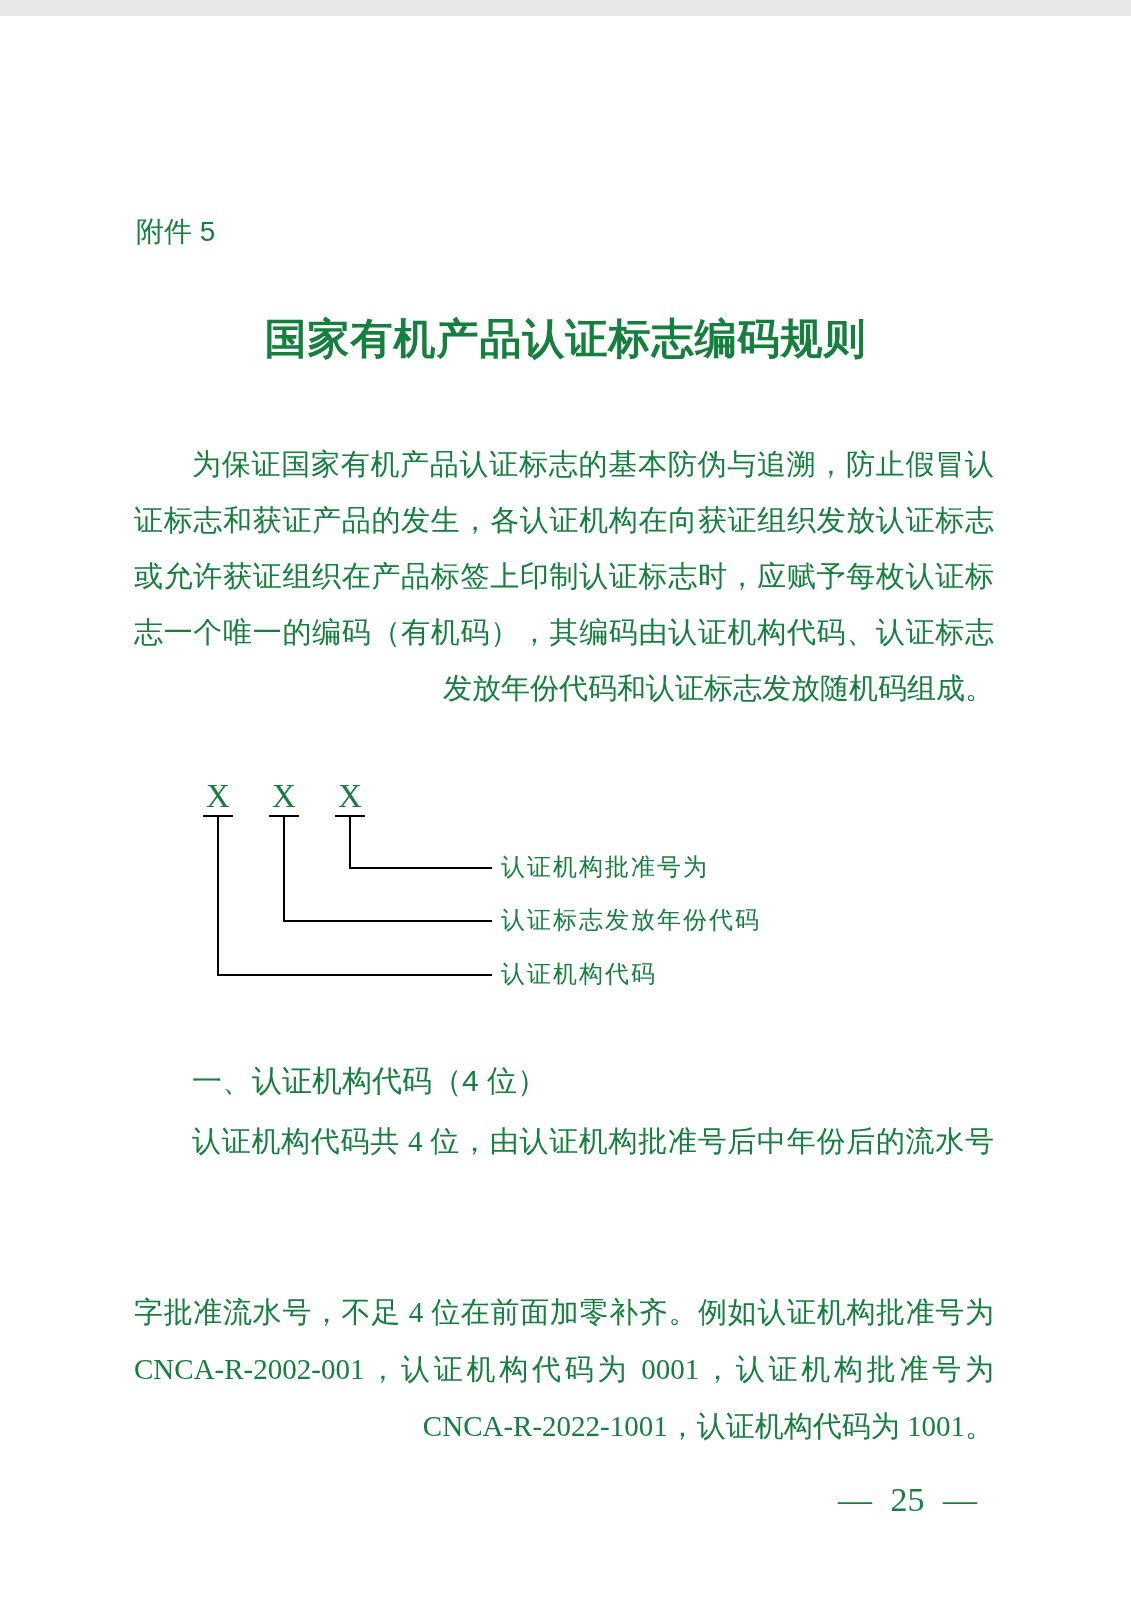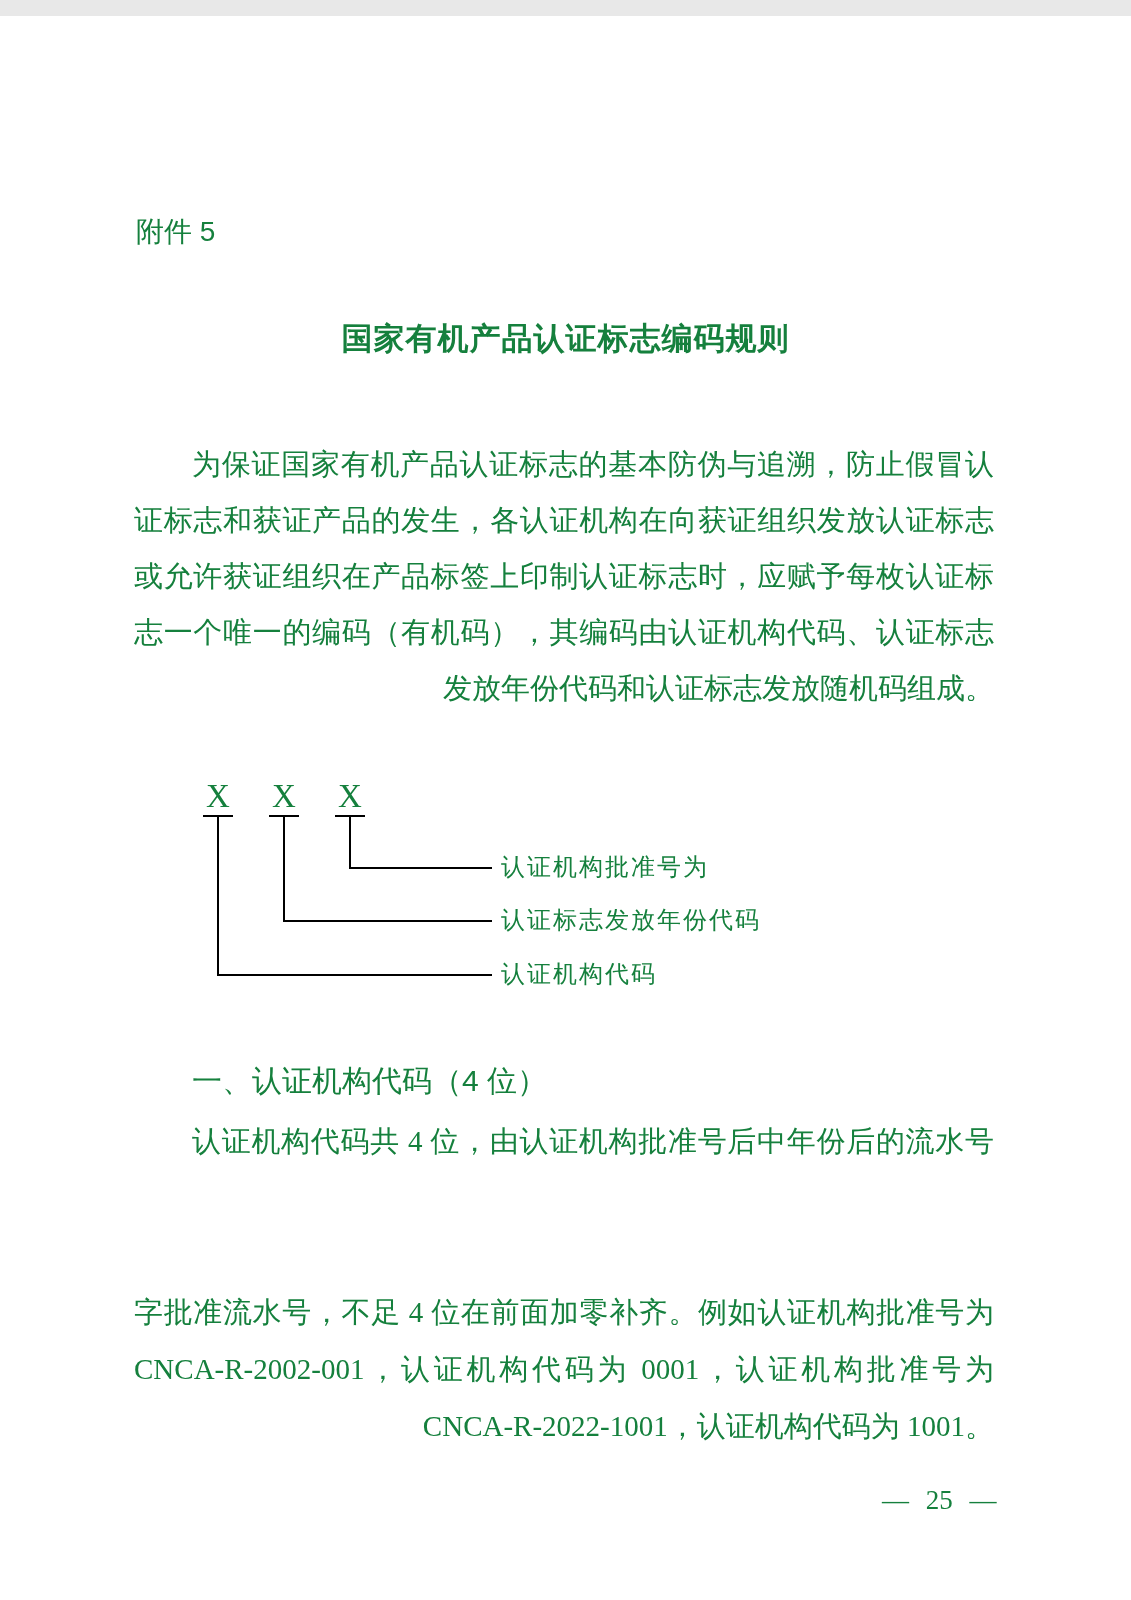--- a/index.html
+++ b/index.html
@@ -21,21 +21,21 @@
     line-height: 34px;
     font-family: "Liberation Sans", sans-serif;
   }
   .title {
     position: absolute;
     left: 0;
     top: 296px;
     width: 100%;
     margin: 0;
     text-align: center;
-    font-size: 31px;
+    font-size: 42px;
     line-height: 54px;
     font-weight: bold;
     letter-spacing: 1px;
     font-family: "Liberation Serif", serif;
   }
   .bline {
     position: absolute;
     left: 134px;
     width: 860px;
     height: 57px;
@@ -80,23 +80,23 @@
     position: absolute;
     left: 192px;
     top: 1046px;
     font-size: 30px;
     line-height: 38px;
     font-weight: normal;
     font-family: "Liberation Sans", sans-serif;
   }
   .footer {
     position: absolute;
-    left: 882px;
+    left: 838px;
     top: 1468px;
-    font-size: 27px;
+    font-size: 34px;
     line-height: 32px;
     word-spacing: 10px;
     text-align: center;
   }
 </style>
 </head>
 <body>
 
 <div class="page">
 

